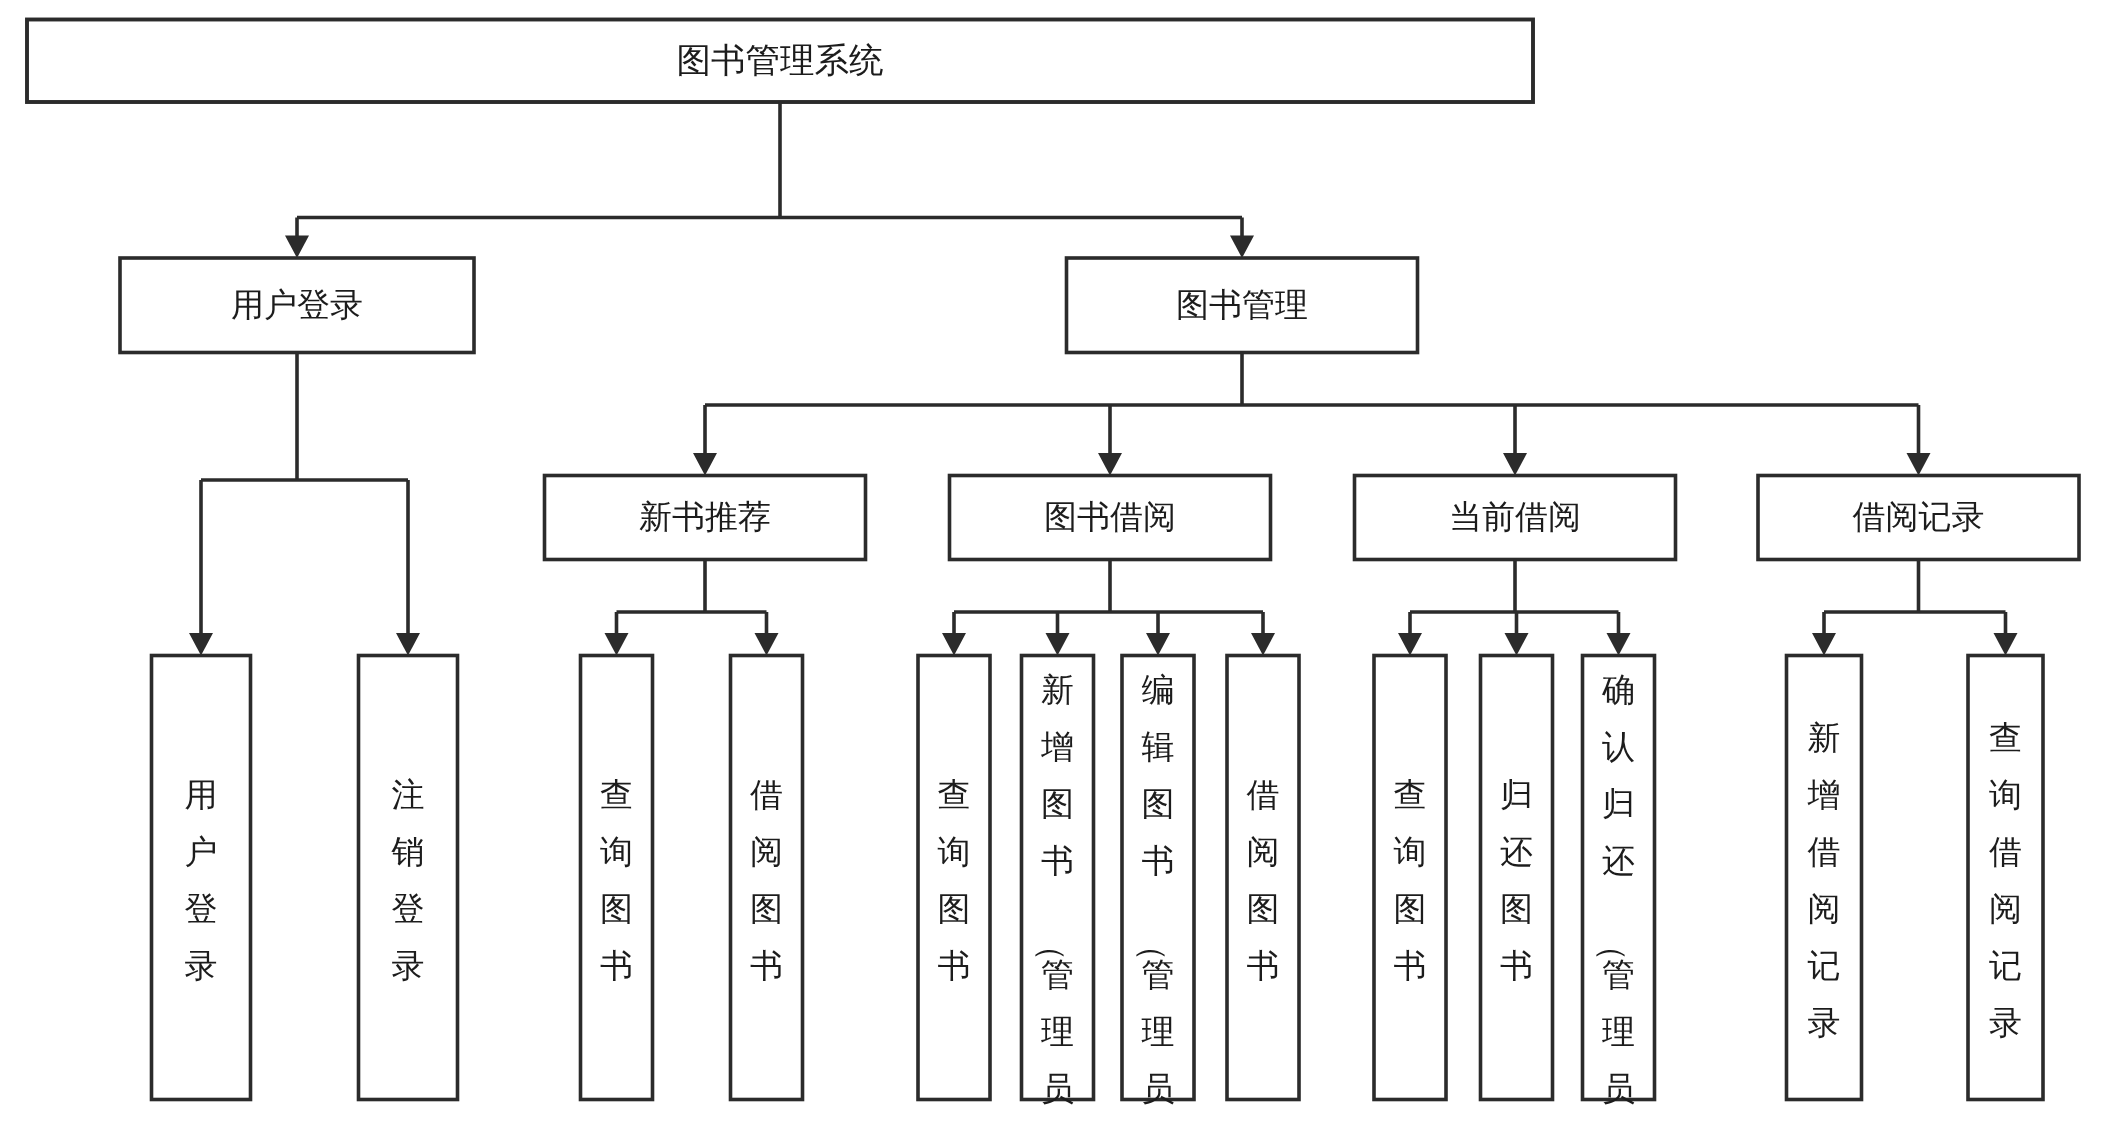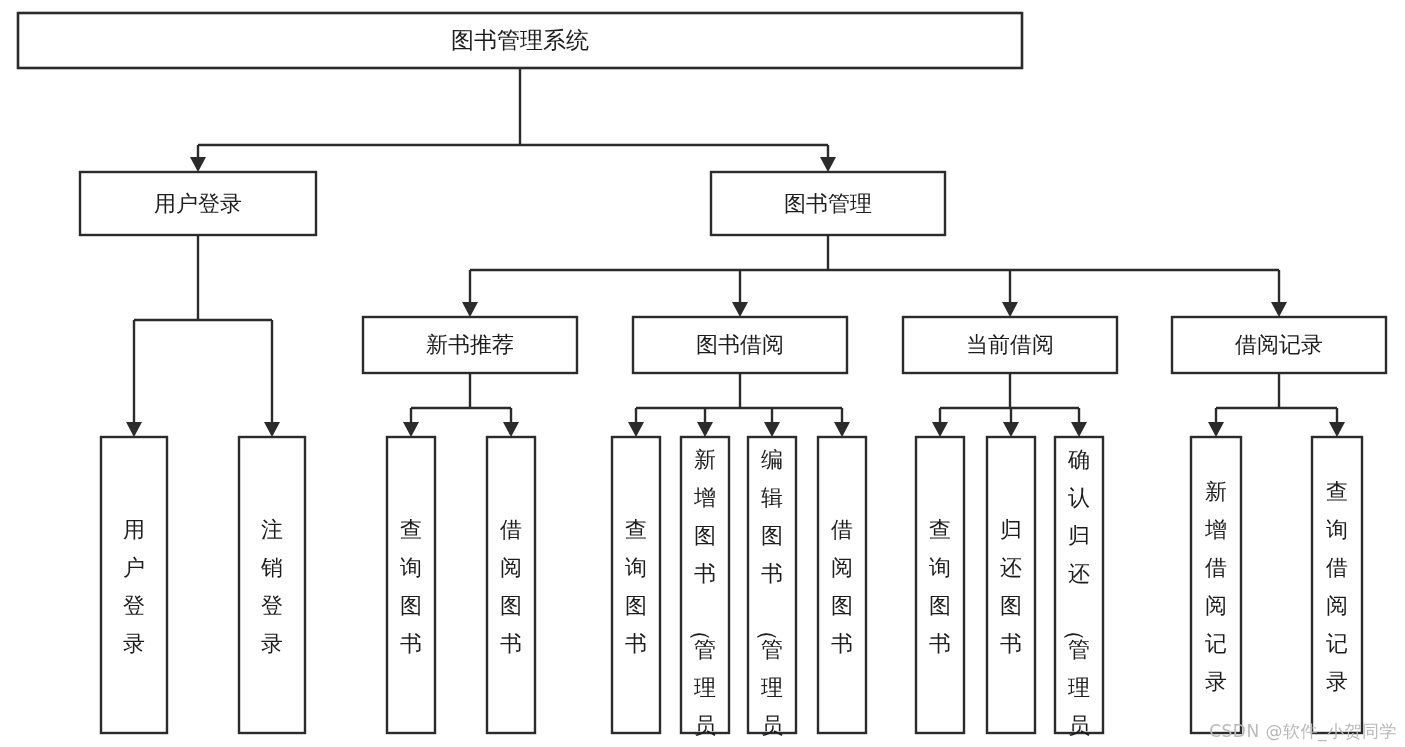--- a/index.html
+++ b/index.html
@@ -170,14 +170,13 @@
       <polygon points="1329,422 1345,422 1337,437" class="arrow-head"></polygon>
       <rect x="1191" y="437" width="50" height="296" class="node-box"></rect>
       <text x="1216" y="499" class="node-label-v"><tspan x="1216" dy="0">新</tspan><tspan x="1216" dy="38">增</tspan><tspan x="1216" dy="38">借</tspan><tspan x="1216" dy="38">阅</tspan><tspan x="1216" dy="38">记</tspan><tspan x="1216" dy="38">录</tspan></text>
       <rect x="1312" y="437" width="50" height="296" class="node-box"></rect>
       <text x="1337" y="499" class="node-label-v"><tspan x="1337" dy="0">查</tspan><tspan x="1337" dy="38">询</tspan><tspan x="1337" dy="38">借</tspan><tspan x="1337" dy="38">阅</tspan><tspan x="1337" dy="38">记</tspan><tspan x="1337" dy="38">录</tspan></text>
       <rect x="101" y="437" width="66" height="296" class="node-box"></rect>
       <text x="134" y="537" class="node-label-v"><tspan x="134" dy="0">用</tspan><tspan x="134" dy="38">户</tspan><tspan x="134" dy="38">登</tspan><tspan x="134" dy="38">录</tspan></text>
       <rect x="239" y="437" width="66" height="296" class="node-box"></rect>
       <text x="272" y="537" class="node-label-v"><tspan x="272" dy="0">注</tspan><tspan x="272" dy="38">销</tspan><tspan x="272" dy="38">登</tspan><tspan x="272" dy="38">录</tspan></text>
     </svg>
-  <div class="watermark">CSDN @软件_小贺同学</div>
 </div>
 
 </body></html>

